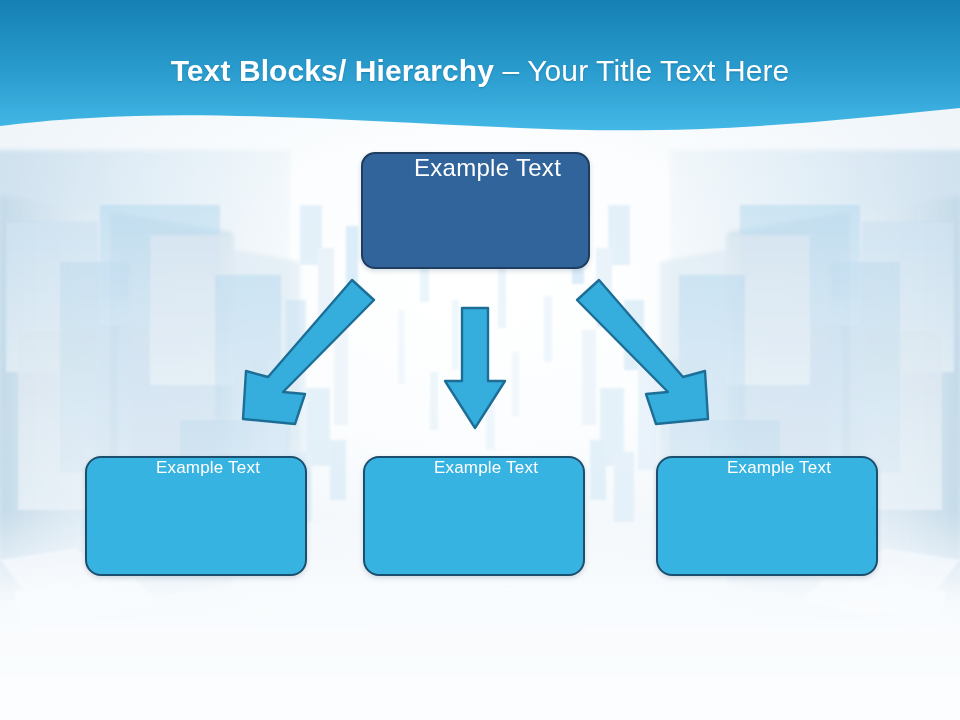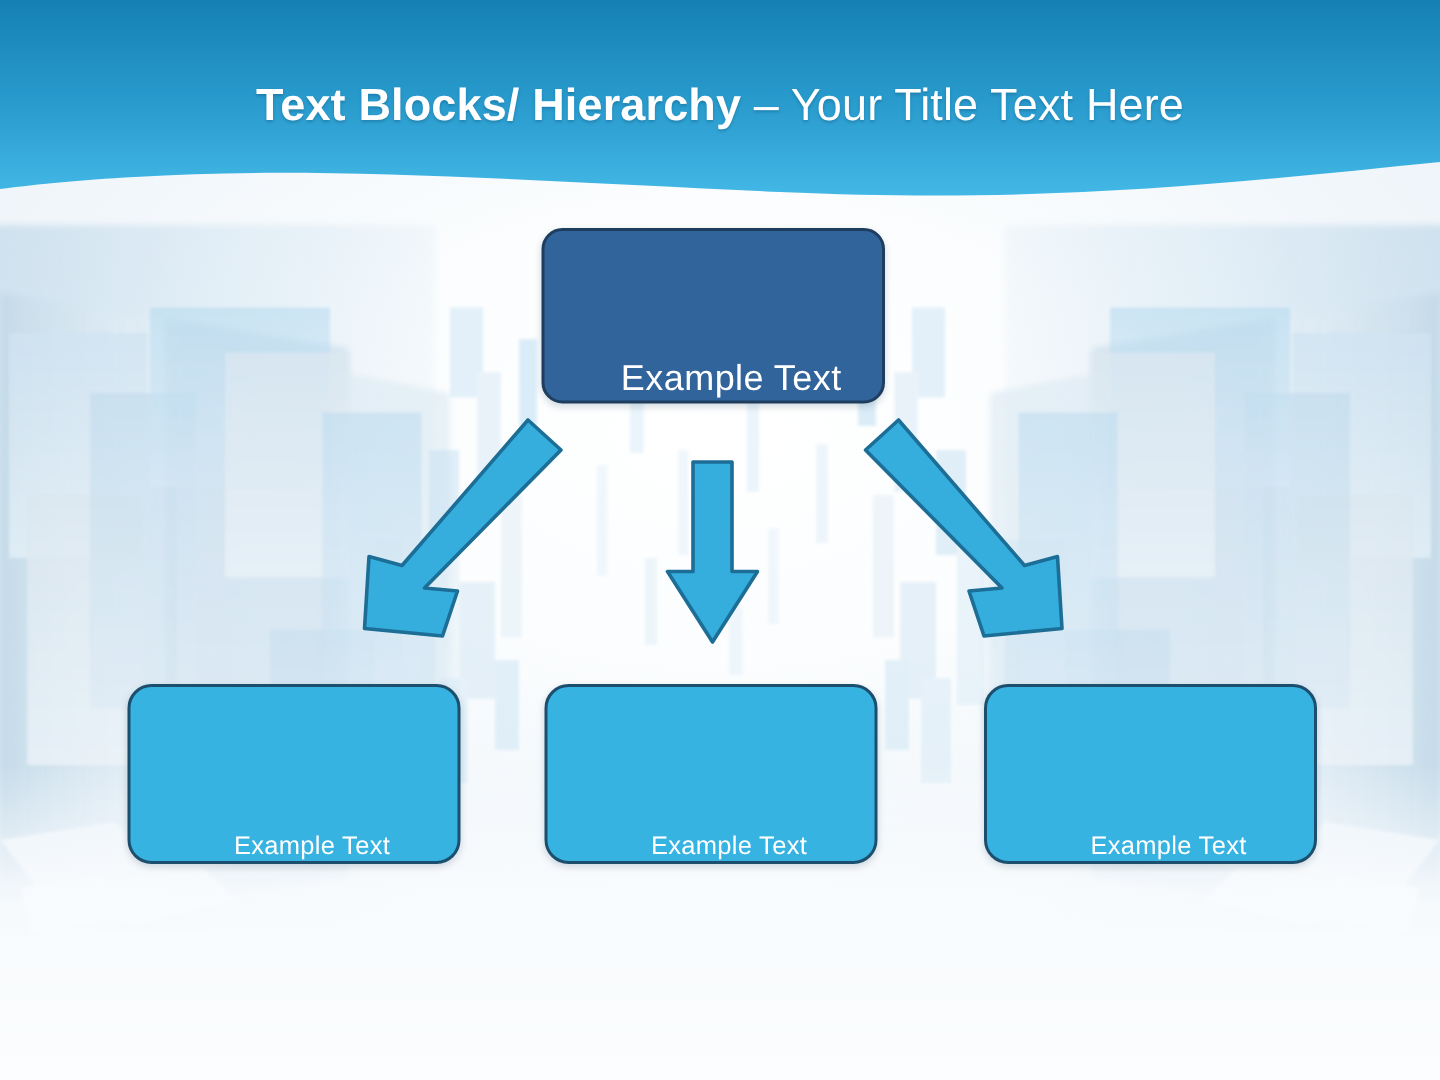--- a/index.html
+++ b/index.html
@@ -75,21 +75,21 @@
     text-shadow: 0 1px 2px rgba(0,60,95,0.28);
   }
   .header-title .t-bold { font-weight: bold; }
   .header-title .t-light { font-weight: normal; }
 
   
   .node {
     position: absolute;
     box-sizing: border-box;
     display: flex;
-    align-items: flex-end;
+    align-items: flex-start;
     justify-content: center;
     color: #ffffff;
     text-align: center;
     border-radius: 14px;
     box-shadow: 0 2px 5px rgba(20,60,90,0.18);
     padding-left: 24px;
   }
   .node-root {
     left: 361px; top: 152px;
     width: 229px; height: 117px;

